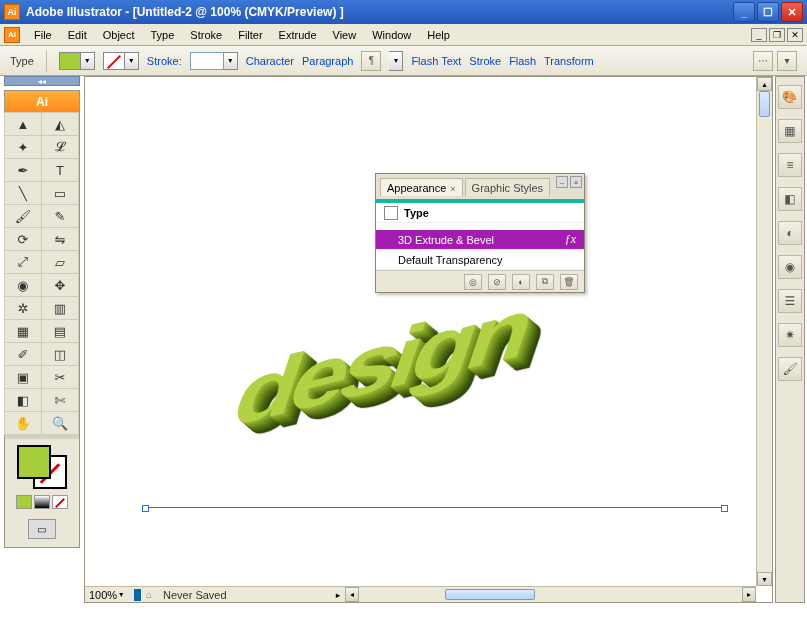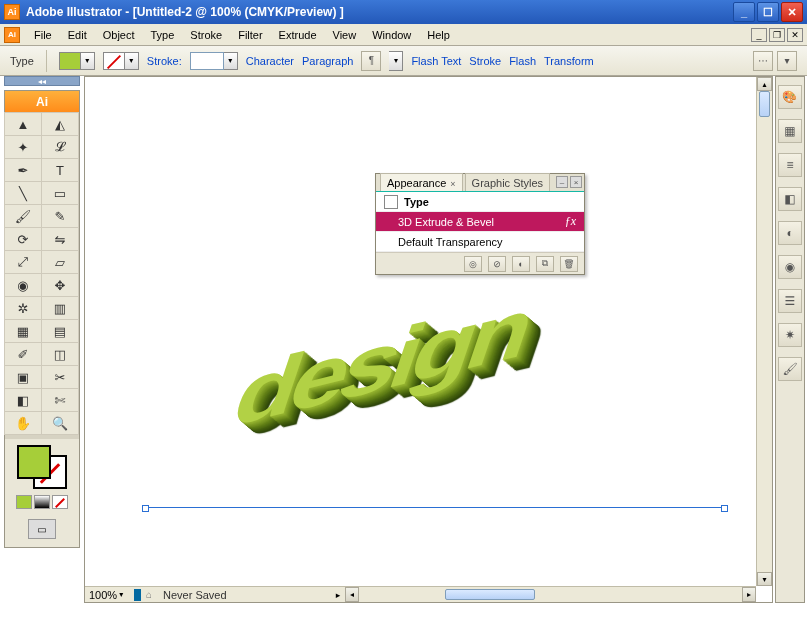--- a/index.html
+++ b/index.html
@@ -74,32 +74,32 @@
 
 .statusleft { position:absolute; left:0; bottom:0; width:260px; height:16px; background:#ece9d8; border-top:1px solid #c0bca8; display:flex; align-items:center; }
 .statusleft .zoom { width:56px; padding:0 4px; border-right:7px solid #0369a1; display:flex;align-items:center;gap:2px; }
 .statusleft .zoom .za { font-size:8px; }
 .statusleft .stxt { flex:1; padding:0 6px; color:#333; }
 .statusleft .play { width:14px; display:flex;align-items:center;justify-content:center;font-size:9px; }
 .statusleft .icn { width:16px;display:flex;align-items:center;justify-content:center;font-size:10px;color:#777; }
 
 
 .appearance { position:absolute; left:290px; top:96px; width:210px; background:#f1efe3; border:1px solid #8a8672; box-shadow:2px 2px 3px rgba(0,0,0,0.25); }
-.appearance .tabs { height:18px; background:#e3e0d0; display:flex; align-items:flex-end; padding:0 4px; border-bottom:1px solid #14b8a6; position:relative; }
+.appearance .tabs { height:29px; background:#e3e0d0; display:flex; align-items:center; padding:0 4px; border-bottom:4px solid #14b8a6; position:relative; }
 .appearance .tab { padding:3px 6px 2px; border:1px solid #bcb8a6; border-bottom:none; background:#ecead dc; font-size:10px; color:#444; margin-right:2px; background:#e9e6d6; }
 .appearance .tab.active { background:#f4f2e6; color:#000; }
 .appearance .tab .x { margin-left:4px; color:#666; font-size:9px; }
 .appearance .panelbtns { position:absolute; right:2px; top:2px; display:flex; gap:2px; }
 .appearance .panelbtns .pb { width:12px;height:12px;border:1px solid #999;background:#ddd;display:flex;align-items:center;justify-content:center;font-size:8px;color:#555;}
 .appearance .body { background:#fff; }
 .appearance .row { display:flex; align-items:center; height:20px; padding:0 8px; font-size:11px; color:#000; background:#fff; border-bottom:1px solid #eee; }
 .appearance .row .sw { width:14px;height:14px;border:1px solid #888;background:#fff;margin-right:6px; }
 .appearance .row.bold { font-weight:bold; }
 .appearance .row.indent { padding-left:22px; }
-.appearance .row.selected { background:#be185d; color:#fff; }
+.appearance .row.selected { background:#a21caf; color:#fff;margin-top:7px; }
 .appearance .row.selected .fxicon { color:#fff;font-style:italic; }
 .appearance .row .fxicon { margin-left:auto; font-style:italic; font-family:Georgia,serif; font-size:12px; }
 .appearance .footer { height:22px; background:#eae7d8; border-top:1px solid #cfcabb; display:flex; align-items:center; justify-content:flex-end; gap:6px; padding:0 6px; }
 .appearance .footer .fb { width:18px;height:16px;border:1px solid #b6b29f;background:linear-gradient(#f6f4ea,#e2dece);display:flex;align-items:center;justify-content:center;font-size:9px;color:#555; }
 
 
 .artwork { position:absolute; left:40px; top:260px; width:600px; height:280px; }
 .baseline { position:absolute; left:20px; right:0; top:170px; border-top:1px solid #2a6fd4; }
 .baseline::before, .baseline::after { content:""; position:absolute; width:5px;height:5px;background:#fff;border:1px solid #2a6fd4; top:-3px; }
 .baseline::before { left:-3px; } .baseline::after { right:-3px; }

